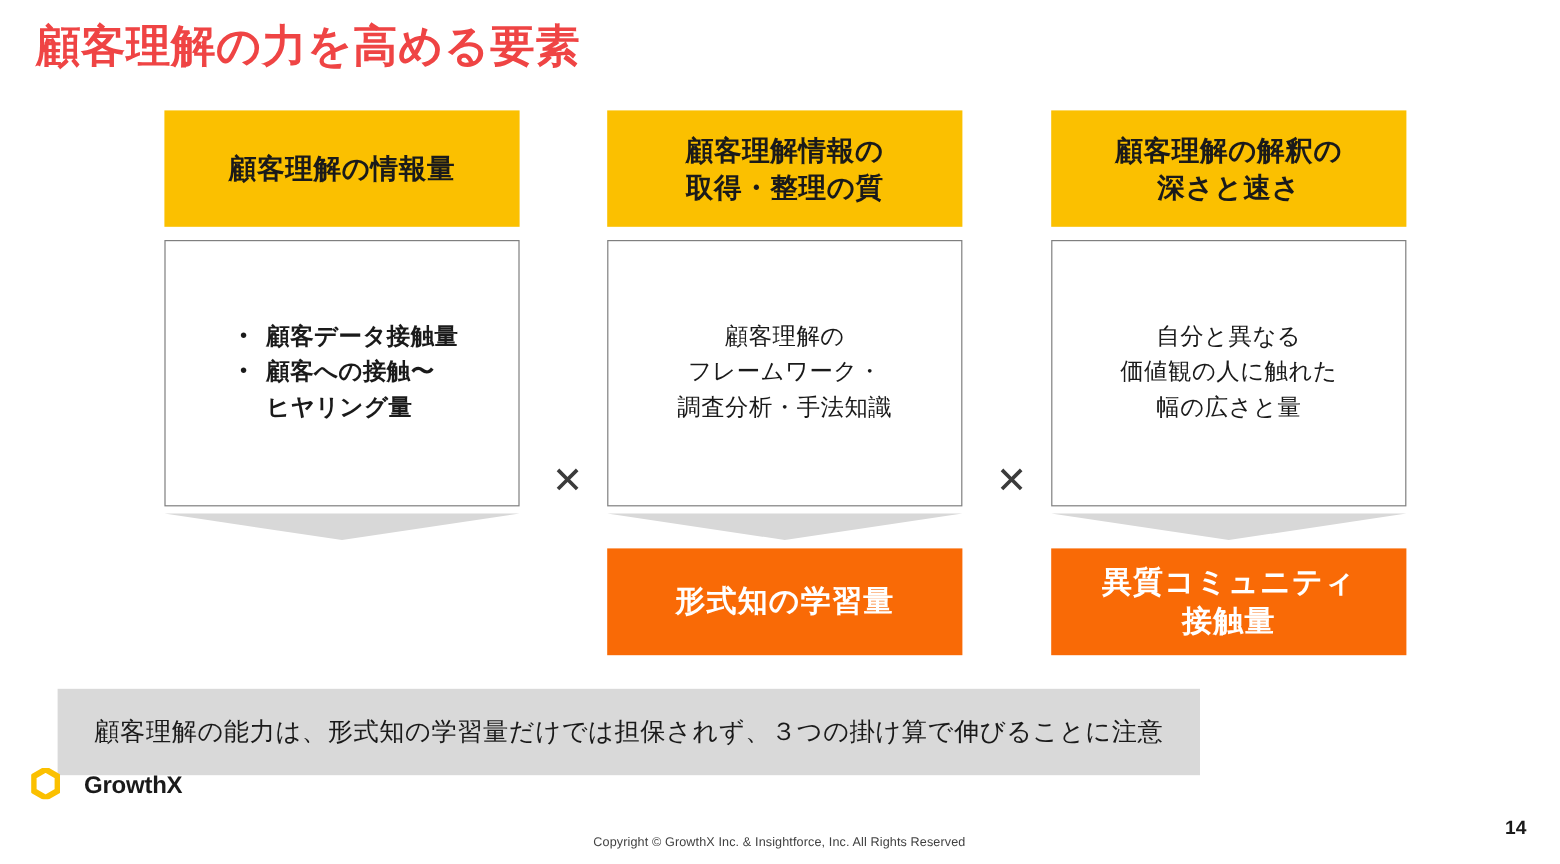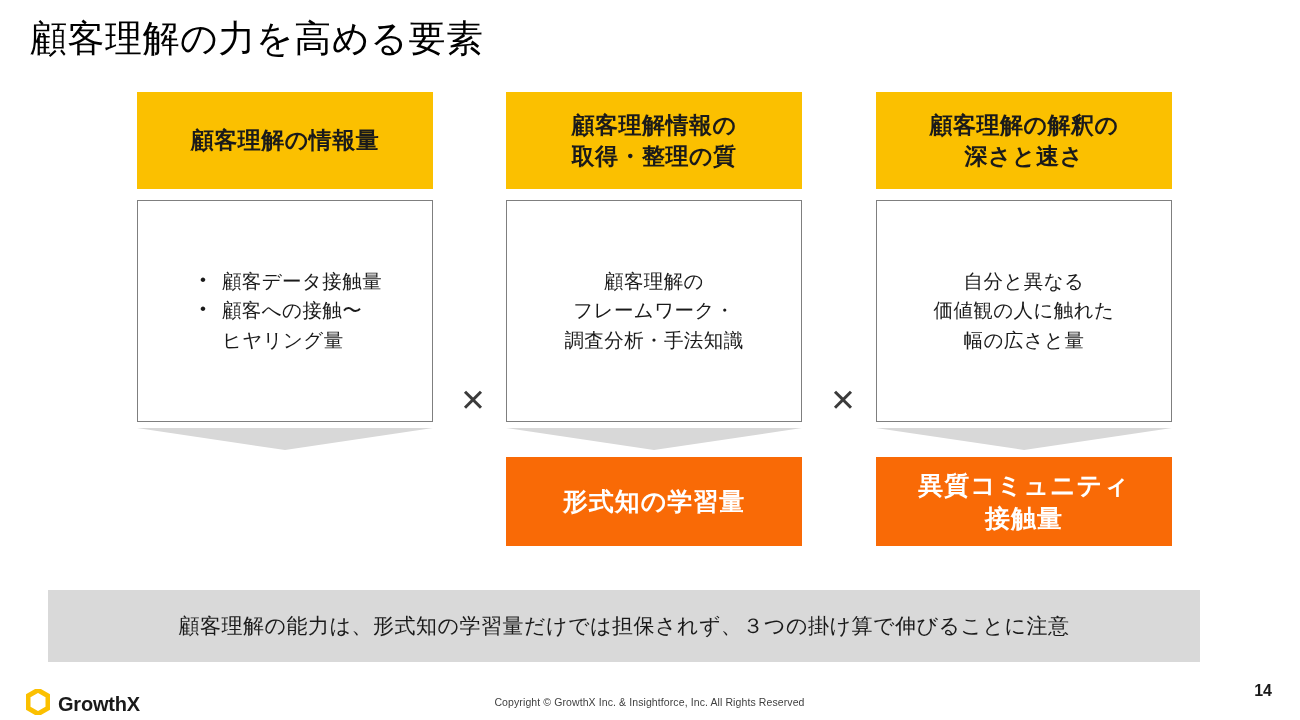--- a/index.html
+++ b/index.html
@@ -15,23 +15,23 @@
     font-family: "Liberation Sans", "DejaVu Sans", sans-serif;
     color: #231f20;
   }
 
   
   .slide-title {
     position: absolute;
     left: 30px;
     top: 14px;
     font-size: 37px;
-    font-weight: normal;
+    font-weight: bold;
     letter-spacing: 0.5px;
-    color: #000000;
+    color: #ef4444;
     white-space: nowrap;
   }
 
   
   .columns {
     position: absolute;
     left: 0;
     top: 92px;
     width: 1140px;
     height: 460px;
@@ -86,21 +86,21 @@
     align-items: flex-start;
     margin: 0;
   }
   .bullet-dot {
     width: 22px;
     flex: 0 0 22px;
     text-align: left;
     font-size: 17px;
     line-height: 1.5;
   }
-  .bullet-text { flex: 1 1 auto; }
+  .bullet-text { flex: 1 1 auto; font-weight: bold; }
 
   
   .arrow-wrap {
     margin-top: 6px;
     height: 26px;
     position: relative;
   }
   .arrow-tri {
     position: absolute;
     left: 0;
@@ -140,41 +140,40 @@
     font-weight: 300;
   }
   .op-0 { left: 443px; }
   .op-1 { left: 813px; }
 
   
   .note-banner {
     position: absolute;
     left: 48px;
     top: 574px;
-    width: 1152px;
+    width: 952px;
     height: 72px;
     background: #d9d9d9;
     display: flex;
     align-items: center;
     justify-content: center;
     font-size: 21px;
     color: #1a1a1a;
     letter-spacing: 0.5px;
     text-align: center;
-    margin-top: 16px;
   }
 
   
   .logo {
     position: absolute;
     left: 26px;
-    top: 689px;
-    display: flex;
-    align-items: center;
-    gap: 8px;
+    top: 640px;
+    display: flex;
+    align-items: center;
+    gap: 20px;
   }
   .logo-mark { display: block; }
   .logo-text {
     font-size: 20px;
     font-weight: bold;
     color: #1a1a1a;
     letter-spacing: -0.2px;
   }
   .copyright {
     position: absolute;

